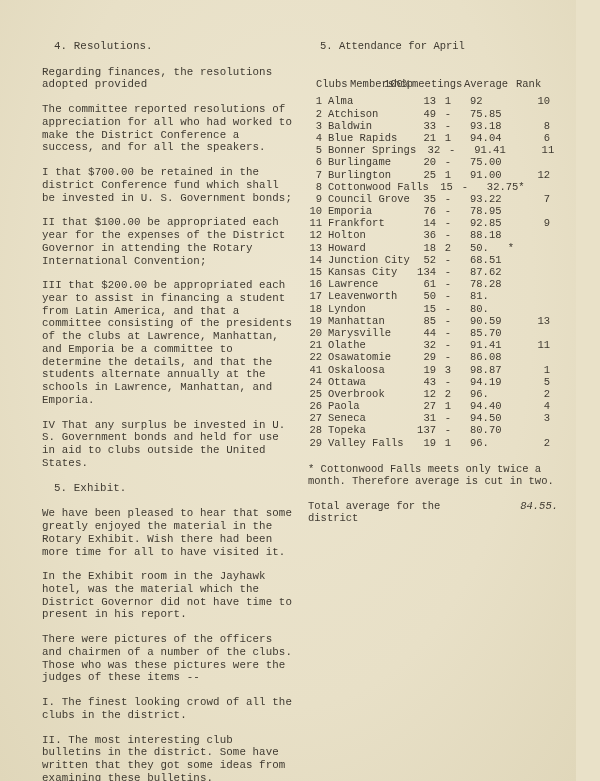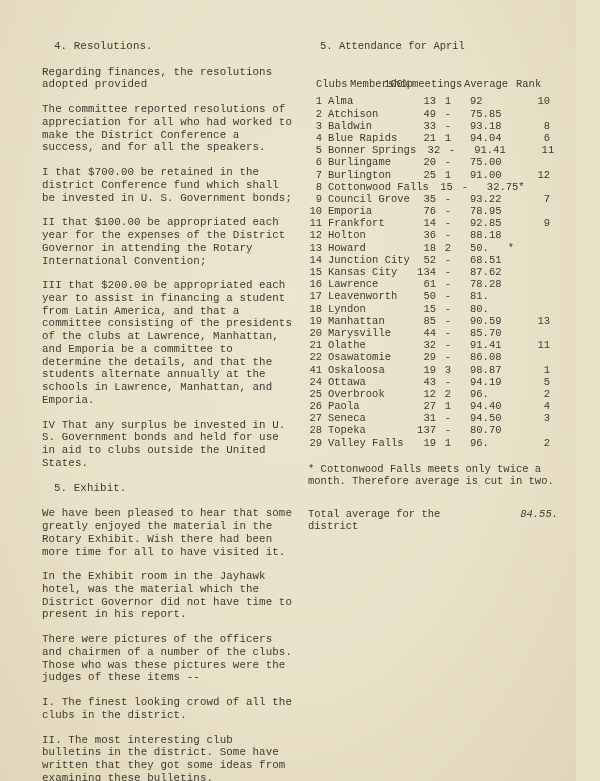--- a/index.html
+++ b/index.html
@@ -70,21 +70,21 @@
   .trow .c2{width:24px;text-align:right;}
   .trow .c3{width:24px;text-align:center;}
   .trow .c4{width:56px;padding-left:10px;white-space:pre;}
   .trow .c5{width:24px;text-align:right;margin-left:auto;}
   .footnote{margin:0;width:252px;}
   .footnote-1{margin-top:20px;}
   .footnote-2{margin-top:14px;}
   .total{
     display:flex;
     width:250px;
-    margin-top:20px;
+    margin-top:12px;
     gap:40px;
   }
   .total .total-value{margin-left:auto;font-style:italic;}
 </style>
 </head>
 <body>
 
 <div class="paper">
   <div class="columns">
 

